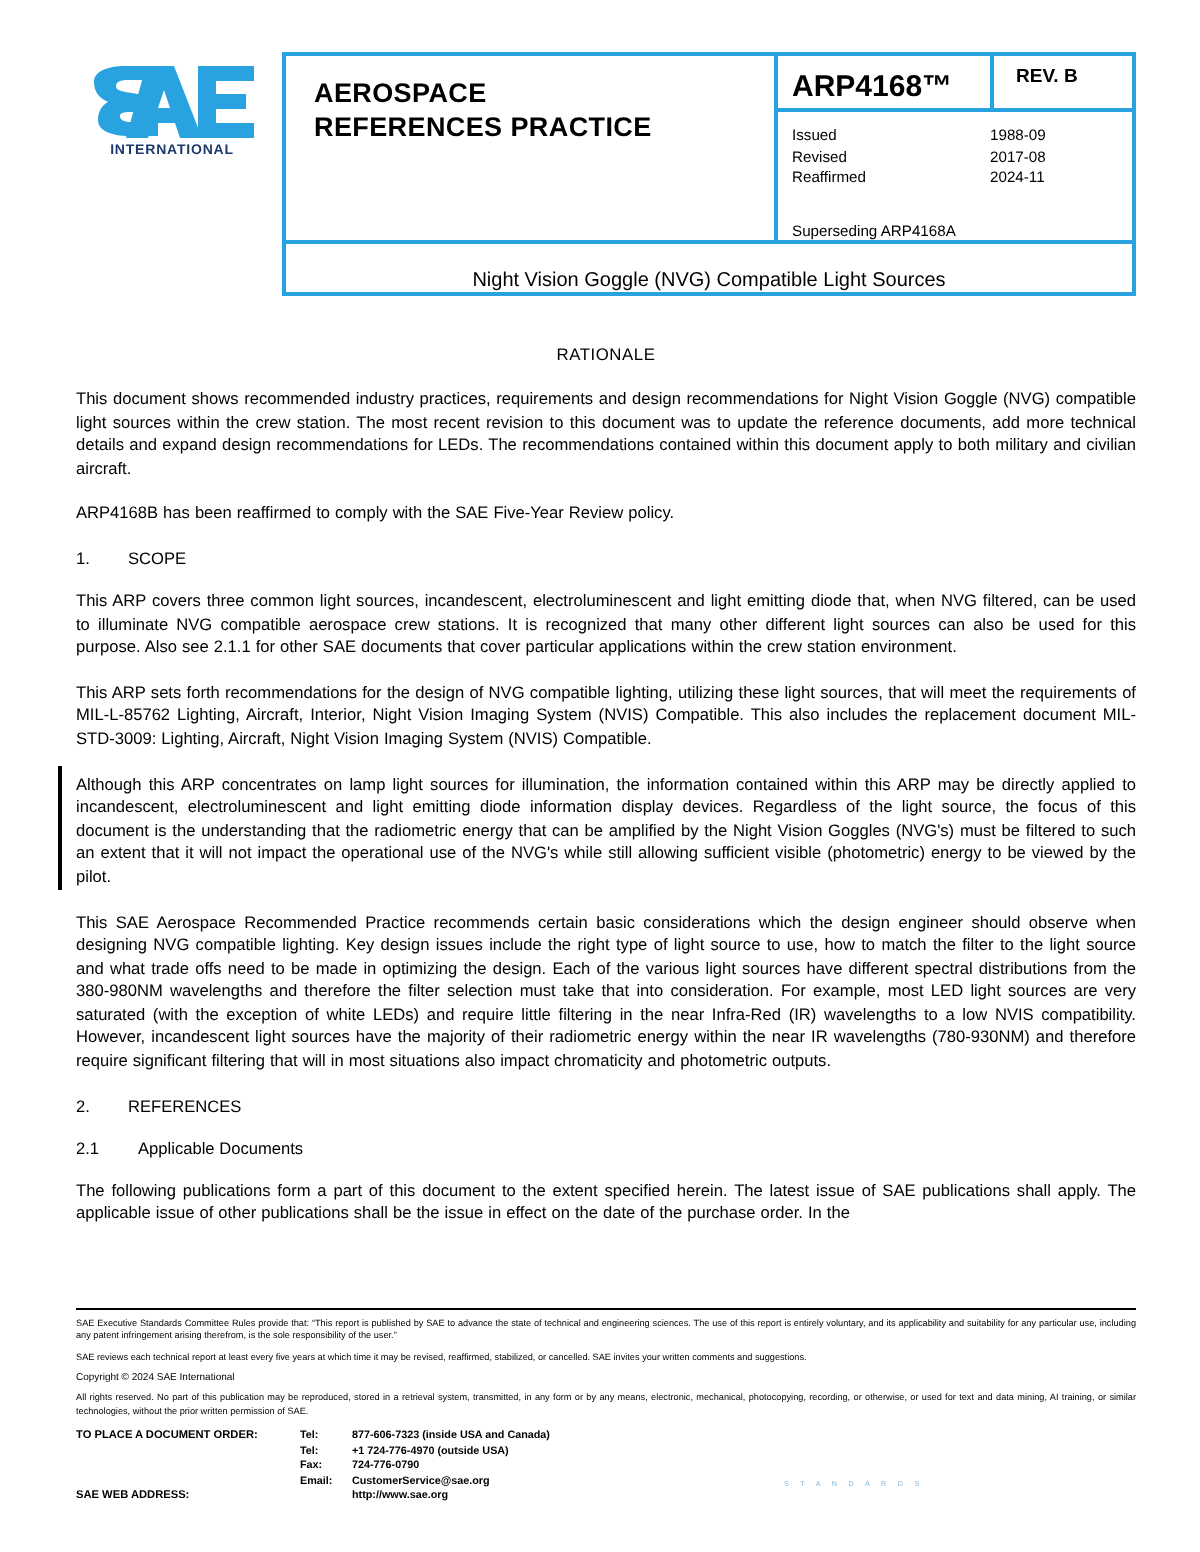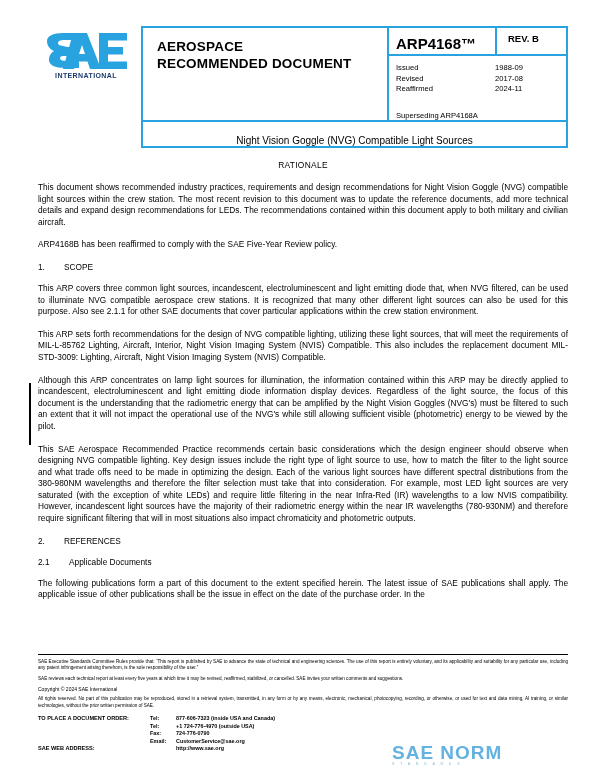--- a/index.html
+++ b/index.html
@@ -125,21 +125,21 @@
   
   .content {
     position: absolute;
     left: 38px;
     top: 160px;
     width: 530px;
   }
   .centered-head {
     text-align: center;
     font-size: 8.4px;
-    margin: 0 0 12px 0;
+    margin: 12px 0 12px 0;
     letter-spacing: 0.3px;
   }
   p.para {
     font-size: 8.3px;
     line-height: 11.6px;
     text-align: justify;
     margin: 0 0 11px 0;
     word-spacing: 0.2px;
   }
   .sec-head {
@@ -252,21 +252,21 @@
           <rect x="56" y="1" width="9" height="36"></rect>
         </g>
       </svg>
       <div class="logo-sub">INTERNATIONAL</div>
     </div>
 
     <div class="hdr-table">
       <div class="hdr-top">
         <div class="hdr-left">
           <div class="hdr-title-l1">AEROSPACE</div>
-          <div class="hdr-title-l2">RECOMMENDED DOCUMENT</div>
+          <div class="hdr-title-l2">REFERENCES PRACTICE</div>
         </div>
         <div class="hdr-right">
           <div class="hdr-docrow">
             <div class="hdr-docnum">ARP4168™</div>
             <div class="hdr-rev">REV. B</div>
           </div>
           <div class="hdr-dates">
             <div class="drow">
               <span class="dlabel">Issued</span>
               <span class="dval">1988-09</span>
@@ -353,17 +353,16 @@
       <div class="order-row">
         <span class="order-label">SAE WEB ADDRESS:</span>
         <span class="order-key"></span>
         <span class="order-val">http://www.sae.org</span>
       </div>
 
     </div>
   </div>
 
   <div class="watermark">
-    <div class="wm-text">SAE NORM</div>
     <div class="wm-sub">S T A N D A R D S</div>
   </div>
 
 </div>
 
 </body></html>

